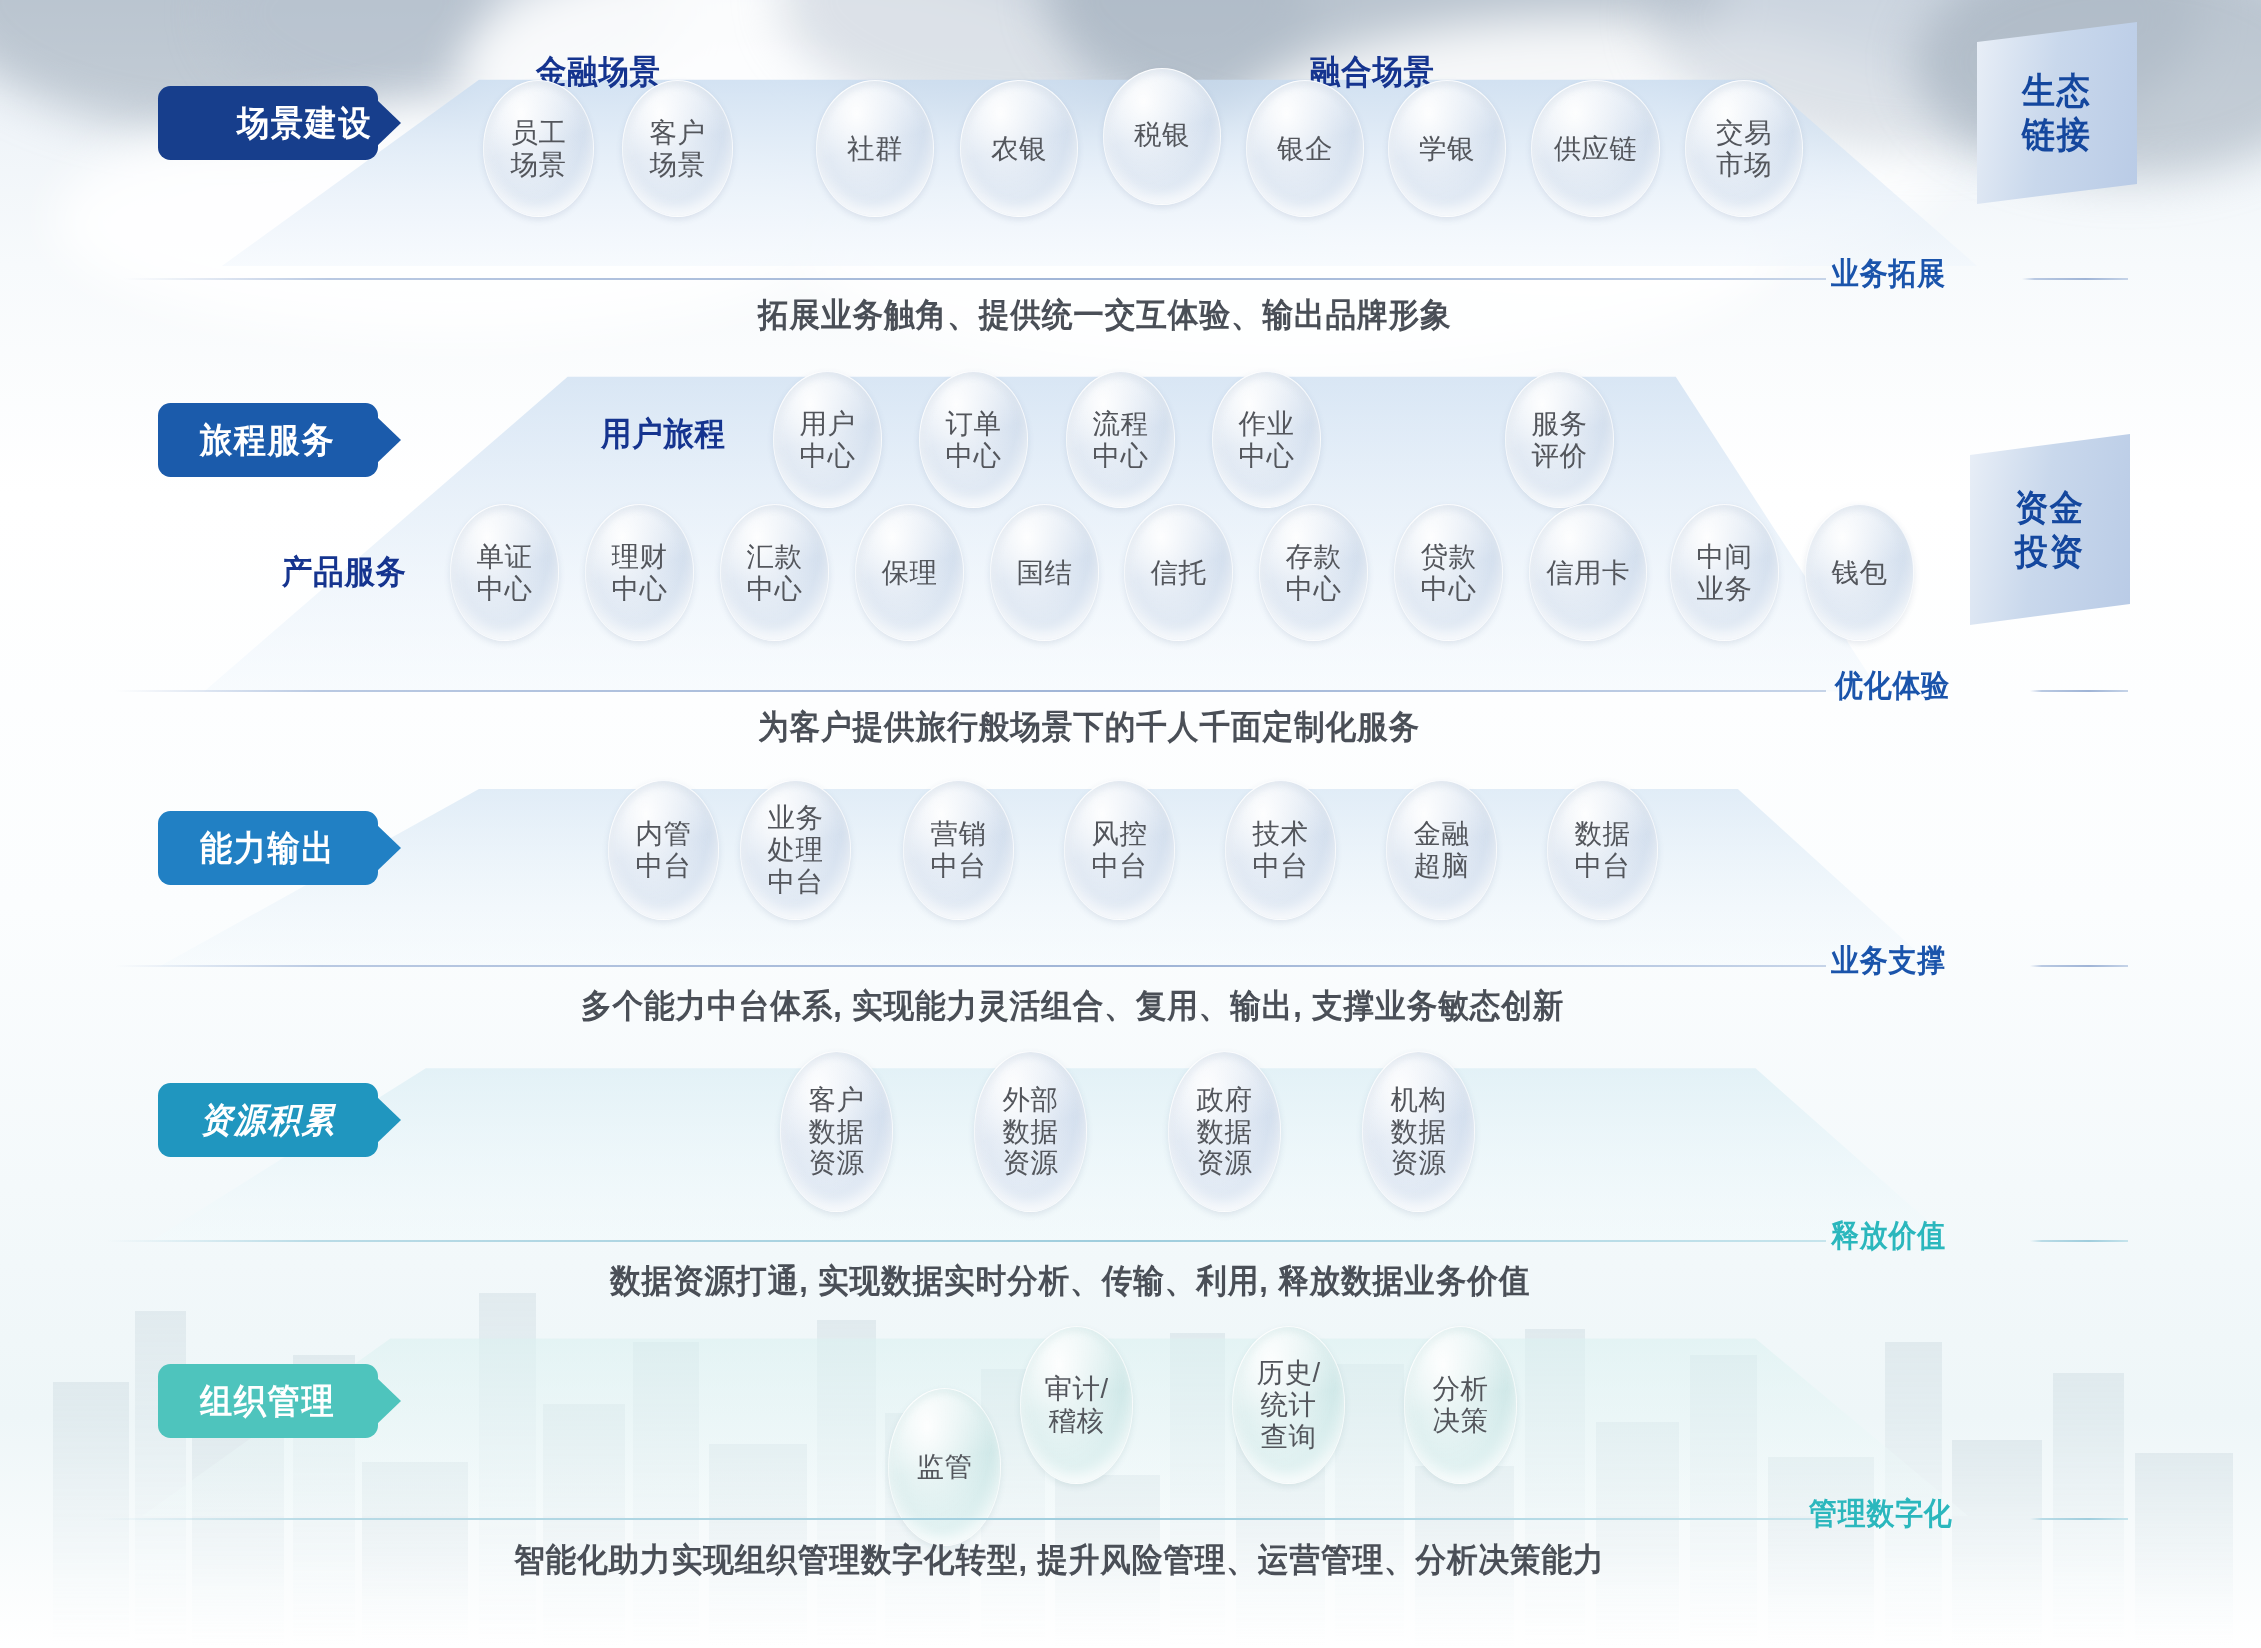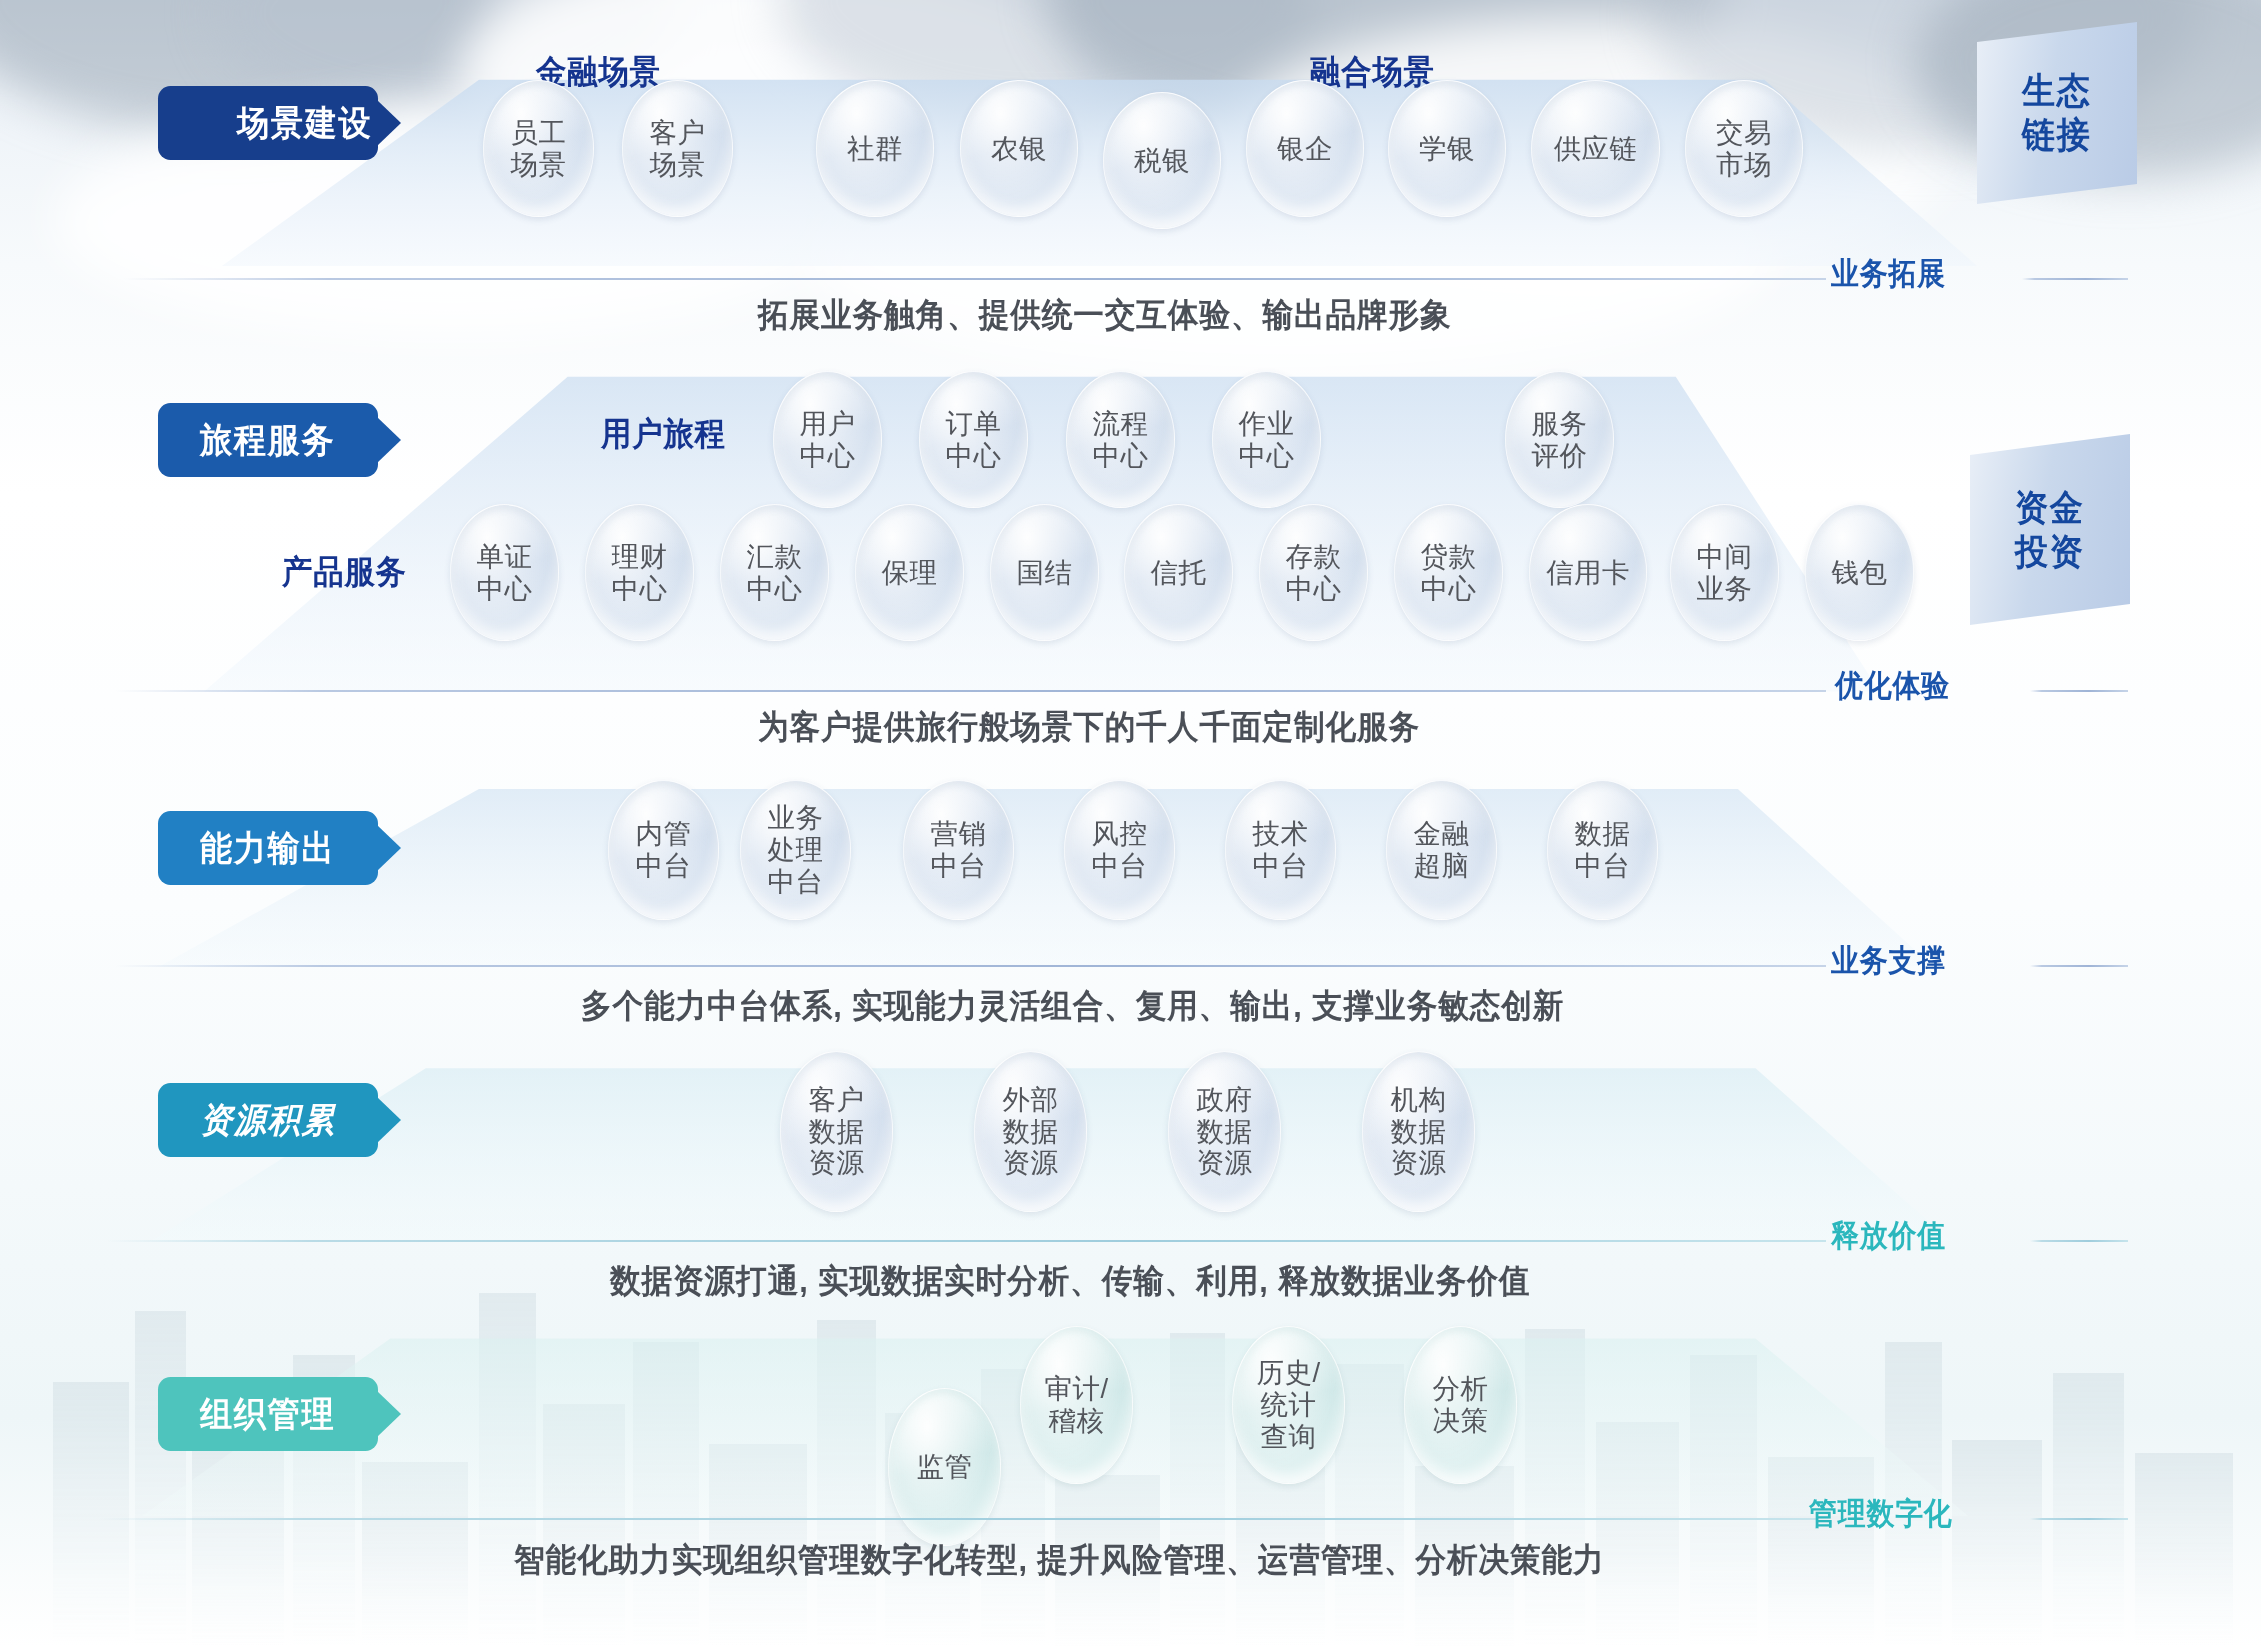--- a/index.html
+++ b/index.html
@@ -117,21 +117,21 @@
     transform: translateY(-50%);
     width: 0; height: 0;
     border-top: 23px solid transparent;
     border-bottom: 23px solid transparent;
     border-left: 24px solid currentColor;
   }
   .badge.c1 { background: #173e8c; color: #173e8c; }
   .badge.c2 { background: #1b5bab; color: #1b5bab; }
   .badge.c3 { background: #2180c4; color: #2180c4; }
   .badge.c4 { background: #2096bf; color: #2096bf; }
-  .badge.c5 { background: #4ec4bd; color: #4ec4bd; margin-top: 13px; }
+  .badge.c5 { background: #4ec4bd; color: #4ec4bd; }
   .badge.c1 > span, .badge.c2 > span, .badge.c3 > span,
   .badge.c4 > span, .badge.c5 > span { color: #ffffff; }
 
   
   .grouplabel {
     position: absolute;
     font-size: 33px;
     font-weight: 800;
     color: #15348f;
     white-space: nowrap;
@@ -277,21 +277,21 @@
 
   <div class="grouplabel" style="left:536px; top:50px;">金融场景</div>
   <div class="grouplabel" style="left:1310px; top:50px;">融合场景</div>
 
   <div class="node" style="left:483px; top:80px; width:111px; height:137px;">员工
 场景</div>
   <div class="node" style="left:622px; top:80px; width:111px; height:137px;">客户
 场景</div>
   <div class="node" style="left:816px; top:80px; width:118px; height:137px;">社群</div>
   <div class="node" style="left:960px; top:80px; width:118px; height:137px;">农银</div>
-  <div class="node" style="left:1103px; top:92px; width:118px; height:137px;">税银</div>
+  <div class="node" style="left:1103px; top:68px; width:118px; height:137px;font-family:Liberation Mono, monospace;">税银</div>
   <div class="node" style="left:1388px; top:80px; width:118px; height:137px;">学银</div>
   <div class="node" style="left:1246px; top:80px; width:118px; height:137px;">银企</div>
   <div class="node" style="left:1531px; top:80px; width:129px; height:137px;">供应链</div>
   <div class="node" style="left:1685px; top:80px; width:118px; height:137px;">交易
 市场</div>
 
   <div class="ribbon" style="left:1977px; top:22px; width:160px; height:182px;">
     <span>生态
 链接</span>
   </div>

